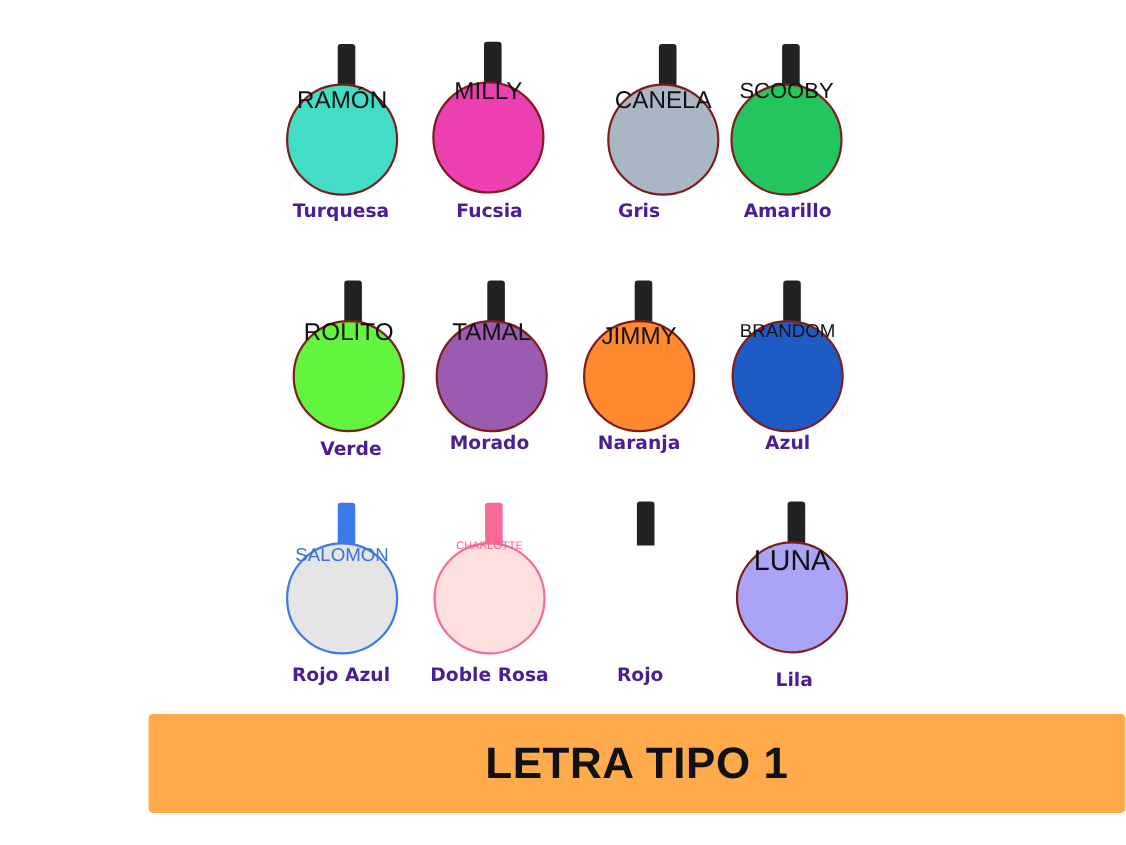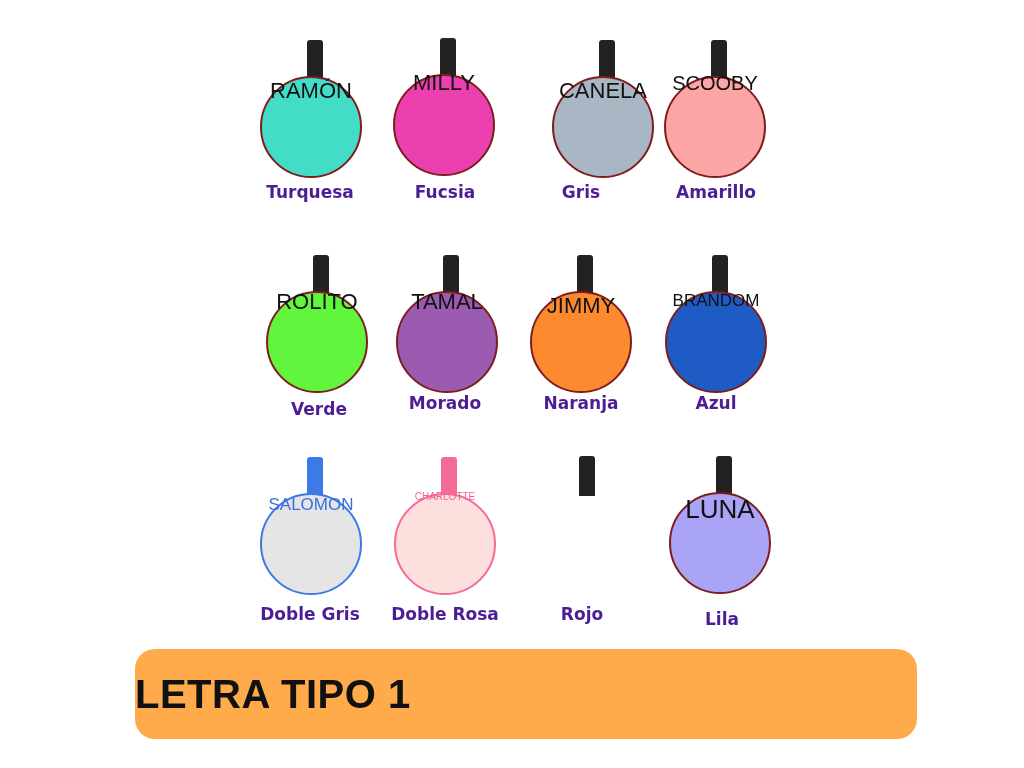--- a/index.html
+++ b/index.html
@@ -6,22 +6,22 @@
   body { width:1024px; height:768px; background:#ffffff; position:relative; overflow:hidden;
          font-family:"Liberation Sans", sans-serif; }
   .tag { position:absolute; width:110px; height:180px; }
   .strap { position:absolute; width:16px; height:40px; left:47px; top:0; border-radius:3px 3px 0 0; }
   .disc { position:absolute; width:98px; height:98px; left:0; top:36px; border-radius:50%;
           border:2px solid #7f1d1d; display:flex; justify-content:center;
           box-sizing:content-box; }
   .disc span { font-size:22px; color:#111; letter-spacing:0; white-space:nowrap; }
   .label { position:absolute; font-family:"DejaVu Sans", sans-serif; font-weight:bold; font-size:17px;
            color:#4c1d95; text-align:center; width:160px; }
-  .banner { position:absolute; left:135px; top:649px; width:782px; height:90px; background:#ffab4c;
-            border-radius:20px; display:flex; align-items:center; }
+  .banner { position:absolute; left:135px; top:649px; width:888px; height:90px; background:#ffab4c;
+            border-radius:4px; display:flex; align-items:center; justify-content:center; }
   .banner span { font-family:"Liberation Sans", sans-serif; font-weight:bold; font-size:40px; color:#111;
                  letter-spacing:0.5px; }
 </style>
 </head>
 <body>
 
 <div class="tag" style="left:260px;top:40px;">
   <div class="strap" style="background:#222;"></div>
   <div class="disc" style="background:#43dcc7;">
       <span>RAMÓN</span>
@@ -40,21 +40,21 @@
 <div class="tag" style="left:528px;top:40px;margin-left:24px;">
   <div class="strap" style="background:#222;"></div>
   <div class="disc" style="background:#a9b6c4;">
       <span>CANELA</span>
     </div>
 </div>
 <div class="label" style="left:501px;top:182px;">Gris</div>
 
 <div class="tag" style="left:664px;top:40px;">
   <div class="strap" style="background:#222;"></div>
-  <div class="disc" style="background:#fca5a5;">
+  <div class="disc" style="background:#22c55e;">
       <span style="font-size:20px;margin-top:-6px;">SCOOBY</span>
     </div>
 </div>
 <div class="label" style="left:636px;top:182px;">Amarillo</div>
 
 <div class="tag" style="left:266px;top:255px;">
   <div class="strap" style="background:#222;"></div>
   <div class="disc" style="background:#62f53d;">
       <span style="margin-top:-4px;">ROLITO</span>
     </div>
@@ -84,21 +84,21 @@
     </div>
 </div>
 <div class="label" style="left:636px;top:393px;">Azul</div>
 
 <div class="tag" style="left:260px;top:457px;">
   <div class="strap" style="background:#3c7ae8;top:0;height:40px;"></div>
   <div class="disc" style="background:#e5e5e5;border-color:#3c7ae8;">
       <span style="font-size:17px;color:#3c6fe0;">SALOMON</span>
     </div>
 </div>
-<div class="label" style="left:230px;top:604px;">Doble Gris</div>
+<div class="label" style="left:230px;top:604px;">Rojo Azul</div>
 
 <div class="tag" style="left:394px;top:457px;">
   <div class="strap" style="background:#f46b96;"></div>
   <div class="disc" style="background:#fde0de;border-color:#f46b96;">
       <span style="font-size:10px;color:#f0628e;margin-top:-4px;">CHARLOTTE</span>
     </div>
 </div>
 <div class="label" style="left:365px;top:604px;">Doble Rosa</div>
 
 <div class="tag" style="left:532px;top:456px;">

